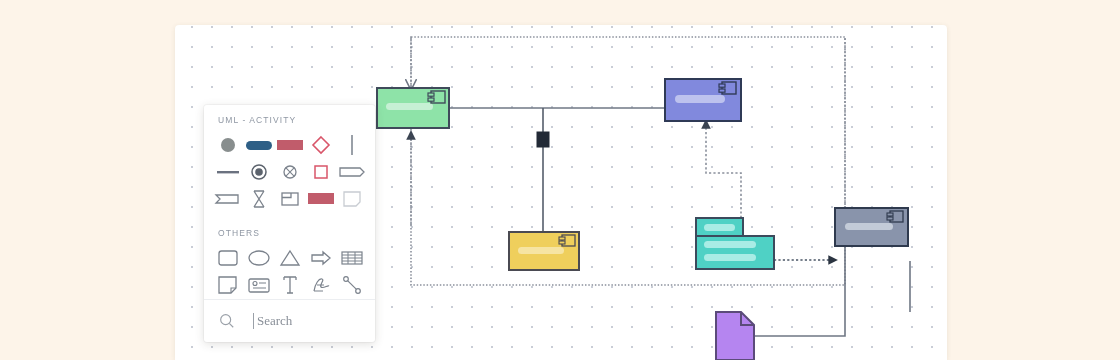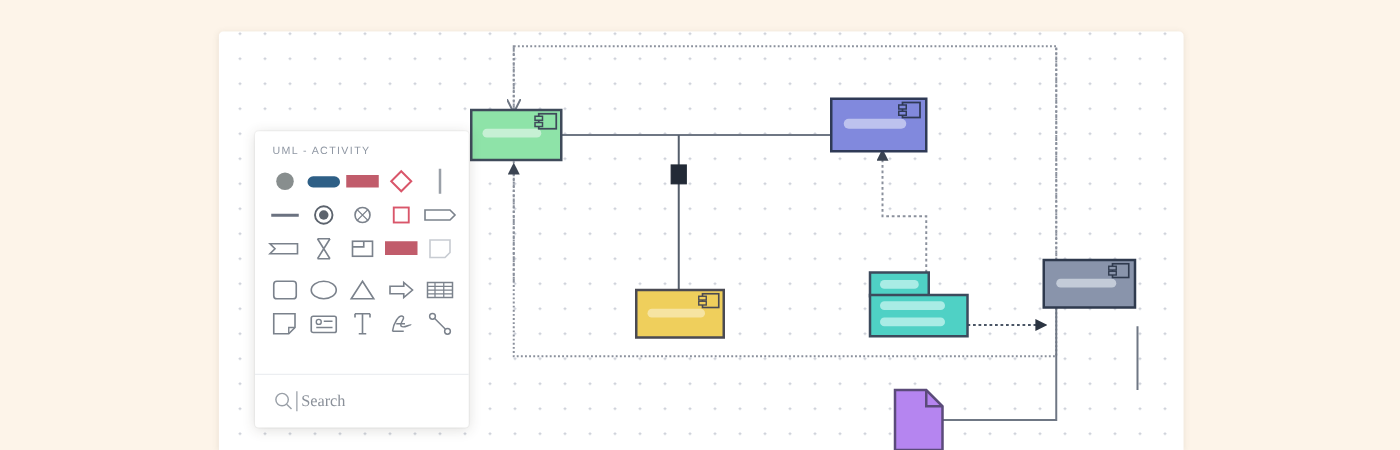--- a/index.html
+++ b/index.html
@@ -70,21 +70,21 @@
     padding-left: 15px;
     box-sizing: border-box;
   }
   .search-ico { width: 16px; height: 16px; flex: 0 0 auto; }
   .search-input {
     border: 0; outline: 0;
     font-family: "Liberation Serif", serif;
     font-size: 13px;
     color: #1d4ed8;
     background: transparent;
-    margin-left: 2px;
+    margin-left: 18px;
     width: 110px;
     border-left: 1px solid #9aa0a8;
     padding-left: 3px;
     height: 14px;
     line-height: 14px;
   }
   .search-input::placeholder { color: #8a9099; opacity: 1; }
 
   
 </style>
@@ -264,20 +264,21 @@
           <rect x="2" y="4" width="26" height="11" fill="#c15c6b"></rect>
         </svg>
       </div>
       <div class="shape-cell">
         <svg width="22" height="20" viewBox="0 0 22 20">
           <path d="M3,3 L19,3 L19,13 L15,17 L3,17 Z" fill="none" stroke="#c8ccd2" stroke-width="1.3"></path>
         </svg>
       </div>
     </div>
 
+    <div class="sec-title sec-others">OTHERS</div>
 
     <div class="shape-grid">
       <div class="shape-cell">
         <svg width="24" height="20" viewBox="0 0 24 20">
           <rect x="3" y="3" width="18" height="14" rx="2.5" fill="none" stroke="#7b828c" stroke-width="1.3"></rect>
         </svg>
       </div>
       <div class="shape-cell">
         <svg width="26" height="20" viewBox="0 0 26 20">
           <ellipse cx="13" cy="10" rx="10" ry="7" fill="none" stroke="#7b828c" stroke-width="1.3"></ellipse>

